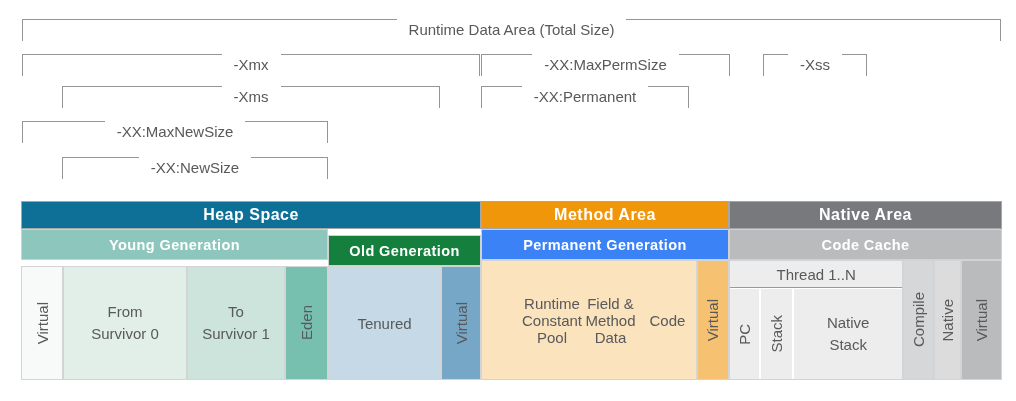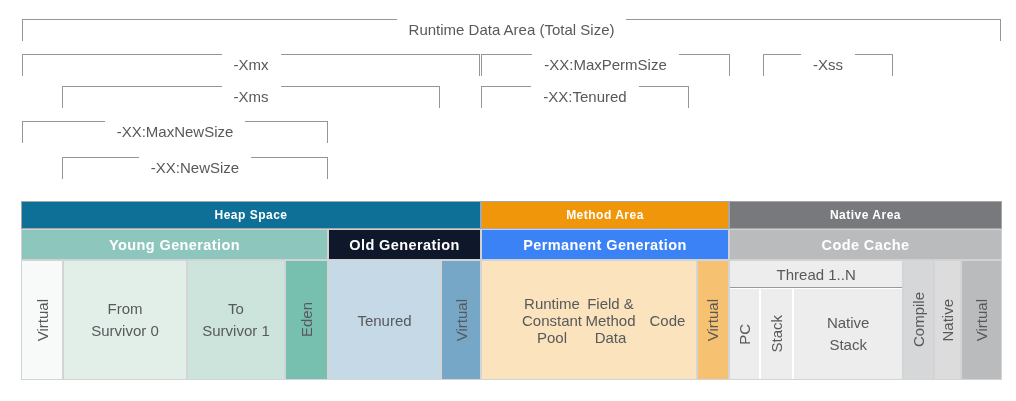--- a/index.html
+++ b/index.html
@@ -10,21 +10,21 @@
   .measure{position:absolute;display:flex;align-items:flex-start;height:22px;}
   .tick{width:1px;height:22px;background:#939598;flex:0 0 auto;}
   .mline{height:1px;background:#939598;flex:1 1 auto;}
   .mlabel{flex:0 0 auto;padding:0 12px;font-size:15px;color:#58595b;white-space:nowrap;line-height:22px;background:#fff;}
 
   
   .memtable{position:absolute;left:22px;top:202px;width:979px;height:177px;
             display:flex;gap:2px;box-sizing:border-box;}
   .section{display:flex;flex-direction:column;gap:2px;flex:0 0 auto;}
   .hdr1{height:26px;display:flex;align-items:center;justify-content:center;
-        color:#fff;font-weight:bold;font-size:12px;letter-spacing:.5px;
+        color:#fff;font-weight:bold;font-size:16px;letter-spacing:.5px;
         box-shadow:0 0 0 1px rgba(90,92,95,.55);}
   .hdr2{height:29px;display:flex;align-items:center;justify-content:center;
         color:#fff;font-weight:bold;font-size:14.5px;letter-spacing:.4px;
         box-shadow:0 0 0 1px rgba(120,122,125,.35);}
   .bodyrow{flex:1 1 auto;display:flex;gap:2px;}
   .hdr2row{display:flex;gap:2px;border-radius:10px;}
   .cell{display:flex;align-items:center;justify-content:center;text-align:center;
         font-size:15px;color:#58595b;box-shadow:0 0 0 1px rgba(130,132,135,.35);}
   .vert{writing-mode:vertical-rl;transform:rotate(180deg);white-space:nowrap;}
   .wrap70{display:inline-block;max-width:70px;line-height:1.45;}
@@ -59,40 +59,40 @@
   </div>
 
   <div class="measure" style="left:481px;top:54px;width:249px;">
     <div class="tick"></div>
     <div class="mline"></div>
     <span class="mlabel">-XX:MaxPermSize</span>
     <div class="mline"></div>
     <div class="tick"></div>
   </div>
 
-  <div class="measure" style="left:763px;top:54px;width:130px;">
+  <div class="measure" style="left:763px;top:54px;width:104px;">
     <div class="tick"></div>
     <div class="mline"></div>
     <span class="mlabel">-Xss</span>
     <div class="mline"></div>
     <div class="tick"></div>
   </div>
 
   <div class="measure" style="left:62px;top:86px;width:378px;">
     <div class="tick"></div>
     <div class="mline"></div>
     <span class="mlabel">-Xms</span>
     <div class="mline"></div>
     <div class="tick"></div>
   </div>
 
   <div class="measure" style="left:481px;top:86px;width:208px;">
     <div class="tick"></div>
     <div class="mline"></div>
-    <span class="mlabel">-XX:Tenured</span>
+    <span class="mlabel">-XX:Permanent</span>
     <div class="mline"></div>
     <div class="tick"></div>
   </div>
 
   <div class="measure" style="left:22px;top:121px;width:306px;">
     <div class="tick"></div>
     <div class="mline"></div>
     <span class="mlabel">-XX:MaxNewSize</span>
     <div class="mline"></div>
     <div class="tick"></div>
@@ -105,21 +105,21 @@
     <div class="mline"></div>
     <div class="tick"></div>
   </div>
 
   <div class="memtable">
 
     <div class="section" style="width:458px;">
       <div class="hdr1" style="background:#0f7097;">Heap Space</div>
       <div class="hdr2row">
         <div class="hdr2" style="background:#8cc6bd;width:305px;">Young Generation</div>
-        <div class="hdr2" style="background:#0f172a;width:151px;">Old Generation</div>
+        <div class="hdr2" style="background:#15803d;width:151px;margin-top:6px;">Old Generation</div>
       </div>
       <div class="bodyrow">
         <div class="cell" style="background:#f7faf8;width:40px;">
           <span class="vert">Virtual</span>
         </div>
         <div class="cell" style="background:#e2efe9;width:122px;">
           <span class="wrap70">From Survivor 0</span>
         </div>
         <div class="cell" style="background:#cde4dc;width:96px;">
           <span class="wrap70">To Survivor 1</span>

